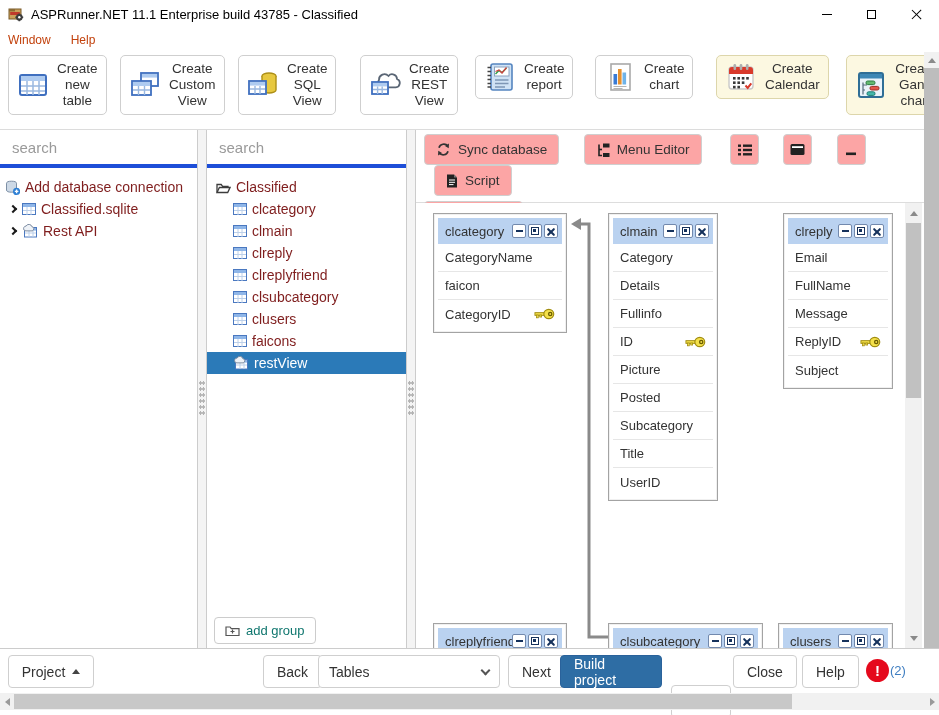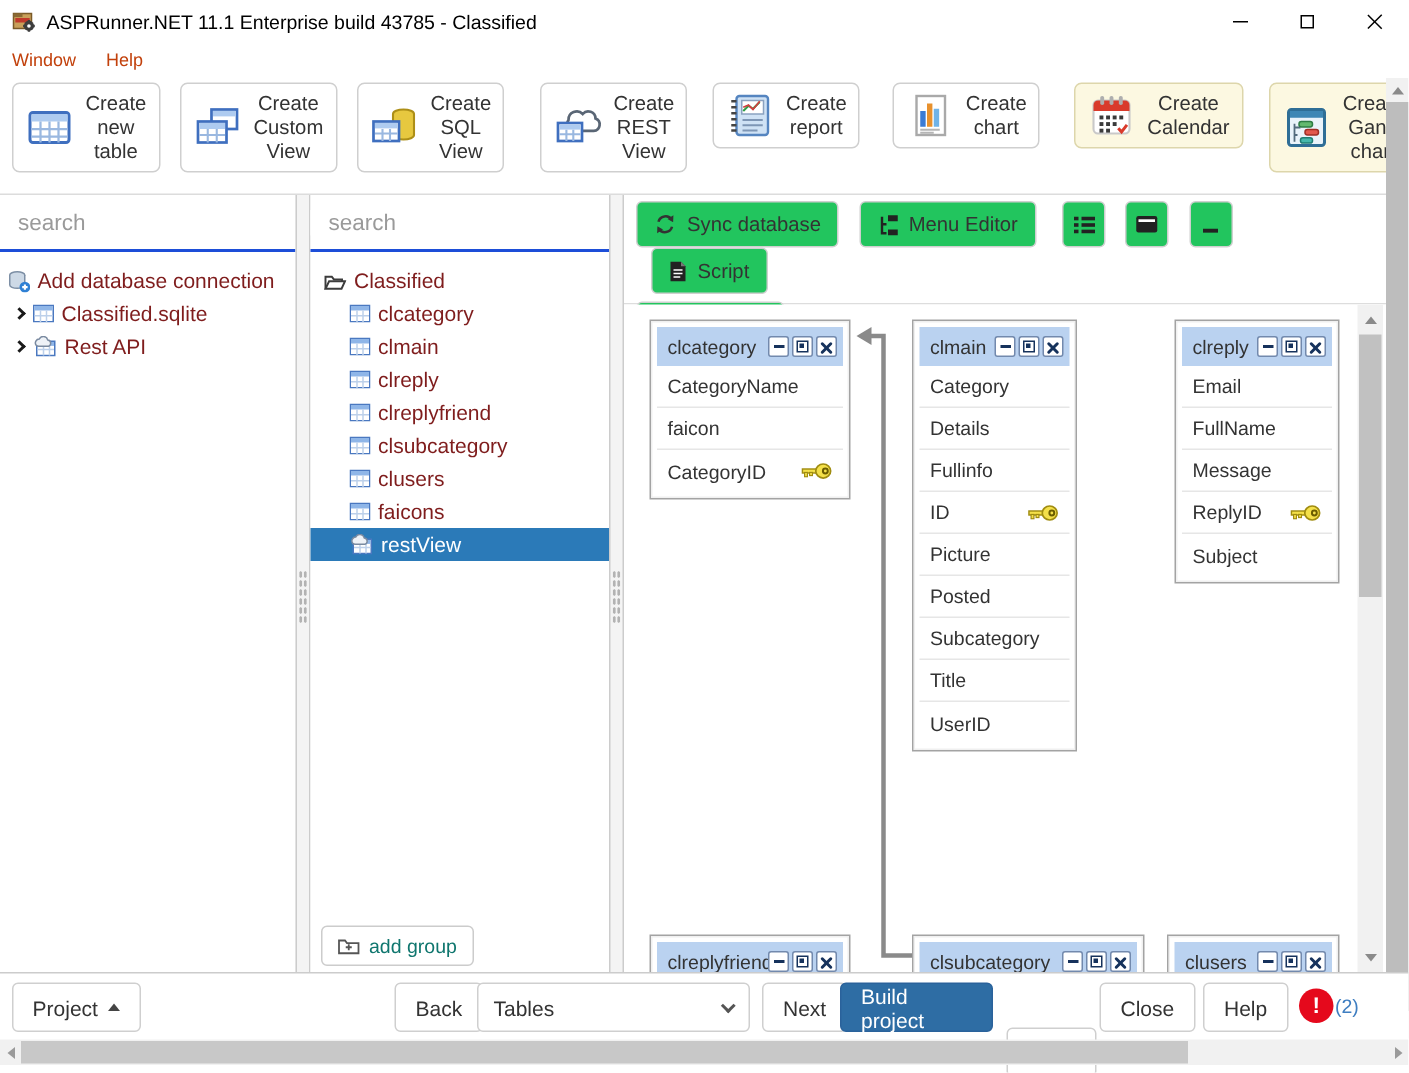--- a/index.html
+++ b/index.html
@@ -25,42 +25,42 @@
   .toolbar { position:absolute; left:0; top:52px; width:924px; height:78px; background:#fff; border-bottom:1px solid #dcdcdc; overflow:hidden; white-space:nowrap; padding-top:3px; }
   .tbtn { display:inline-flex; vertical-align:top; align-items:center; gap:8px; border:1px solid #cfcfcf; border-radius:5px; background:#fff; padding:5px 8px; cursor:pointer; }
   .tbtn.hl { background:#fcf8e1; border-color:#ddd6ab; }
   .tb-label { font-size:13.5px; color:#333; white-space:pre-line; text-align:center; line-height:16px; }
   .tb-ic { width:32px; height:32px; flex:0 0 32px; }
 
   
   .panel { position:absolute; top:130px; height:518px; background:#fff; }
   #panel-left { left:0; width:197px; }
   #panel-tables { left:207px; width:199px; }
-  .searchbox { height:38px; border-bottom:2px solid #1d4ed8; display:flex; align-items:center; }
+  .searchbox { height:38px; border-bottom:4px solid #1d4ed8; display:flex; align-items:center; }
   .searchbox input { border:none; outline:none; width:100%; padding:0 12px; font-size:15px; color:#333; font-family:"Liberation Sans",sans-serif; }
   .searchbox input::placeholder { color:#9a9a9a; }
   .tree { padding-top:8px; }
   .trow { height:22px; display:flex; align-items:center; gap:5px; font-size:14px; color:#7f1d1d; padding-left:5px; cursor:default; }
   .trow.indent { padding-left:10px; }
   .trow.child { padding-left:26px; }
   .trow.selected { background:#2b7ab8; color:#fff; }
   .chev { width:6px; height:6px; border-top:2px solid #1a1a1a; border-right:2px solid #1a1a1a; transform:rotate(45deg); flex:0 0 6px; margin-right:1px; }
   .addgroup { position:absolute; left:7px; top:487px; display:inline-flex; align-items:center; gap:6px; border:1px solid #ccc; border-radius:4px; background:#fff; padding:5px 10px; font-size:13px; color:#0f766e; cursor:pointer; }
 
   
   .splitter { position:absolute; top:130px; width:10px; height:518px; background:#f4f4f4; border-left:1px solid #ccc; border-right:1px solid #ccc; }
   #split1 { left:197px; } #split2 { left:406px; }
   .grip { position:absolute; left:1px; top:250px; width:6px; height:36px;
     background-image:radial-gradient(#b3b3b3 1px, transparent 1.2px);
     background-size:3px 6px; }
 
   
   .workspace { position:absolute; left:416px; top:130px; width:508px; height:518px; background:#fff; }
   .ws-toolbar { height:73px; border-bottom:1px solid #ddd; padding:4px 0 0 8px; }
-  .wbtn { display:inline-flex; align-items:center; gap:7px; height:31px; border:1px solid #cfcfcf; border-radius:4px; background:#22c55e; padding:0 11px; font-size:13.5px; color:#333; margin-right:9px; cursor:pointer; vertical-align:top; }
+  .wbtn { display:inline-flex; align-items:center; gap:7px; height:31px; border:1px solid #cfcfcf; border-radius:4px; background:#fca5a5; padding:0 11px; font-size:13.5px; color:#333; margin-right:20px; cursor:pointer; vertical-align:top; }
   .wbtn.icon-only { width:29px; padding:0; justify-content:center; }
   .ws-row2 { margin-top:5px; }
 
   
   .diagram { position:relative; width:508px; height:445px; overflow:hidden; background:#fff; }
   .entity { position:absolute; background:#fff; border:1px solid #a3a3a3; padding:4px; box-shadow:0 0 0 1px #f0f0f0 inset; }
   .ent-head { height:26px; background:#bad2f0; display:flex; align-items:center; padding:0 4px 0 7px; }
   .ent-title { font-size:13px; color:#333; flex:1 1 auto; white-space:nowrap; overflow:hidden; }
   .ent-btns { display:flex; gap:2px; flex:0 0 auto; }
   .ebtn { width:14px; height:14px; background:#fff; border:1px solid #7289ad; border-radius:2px; display:flex; align-items:center; justify-content:center; cursor:pointer; }

